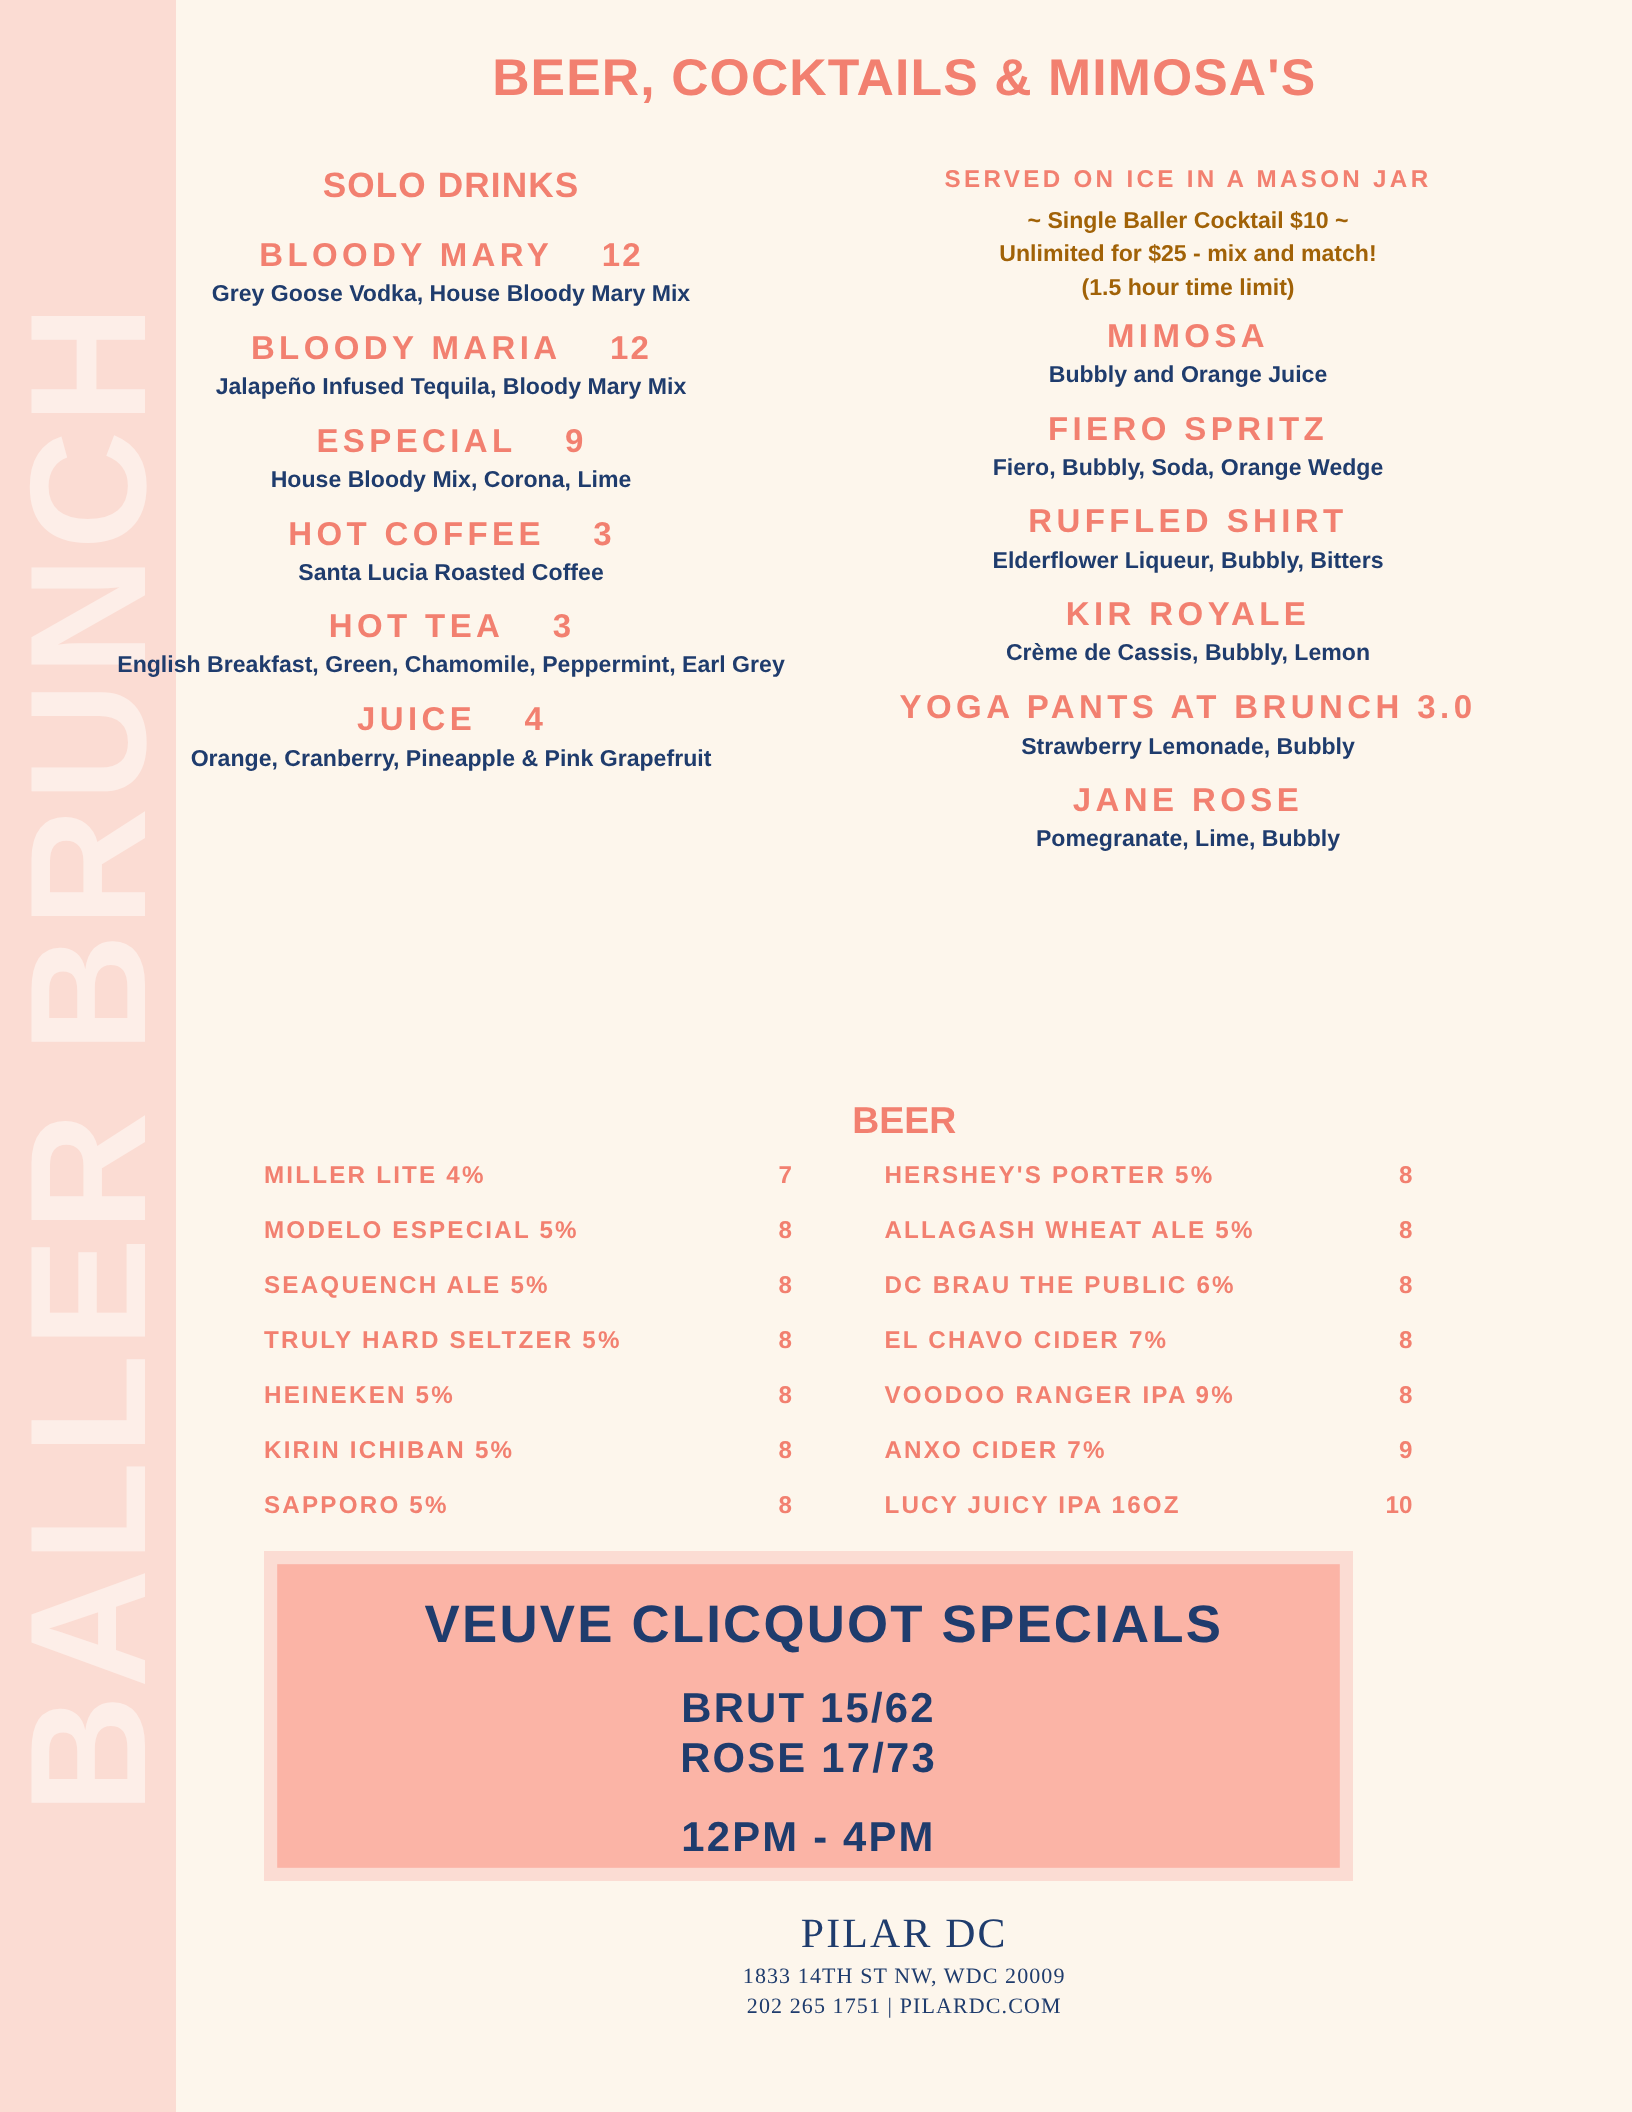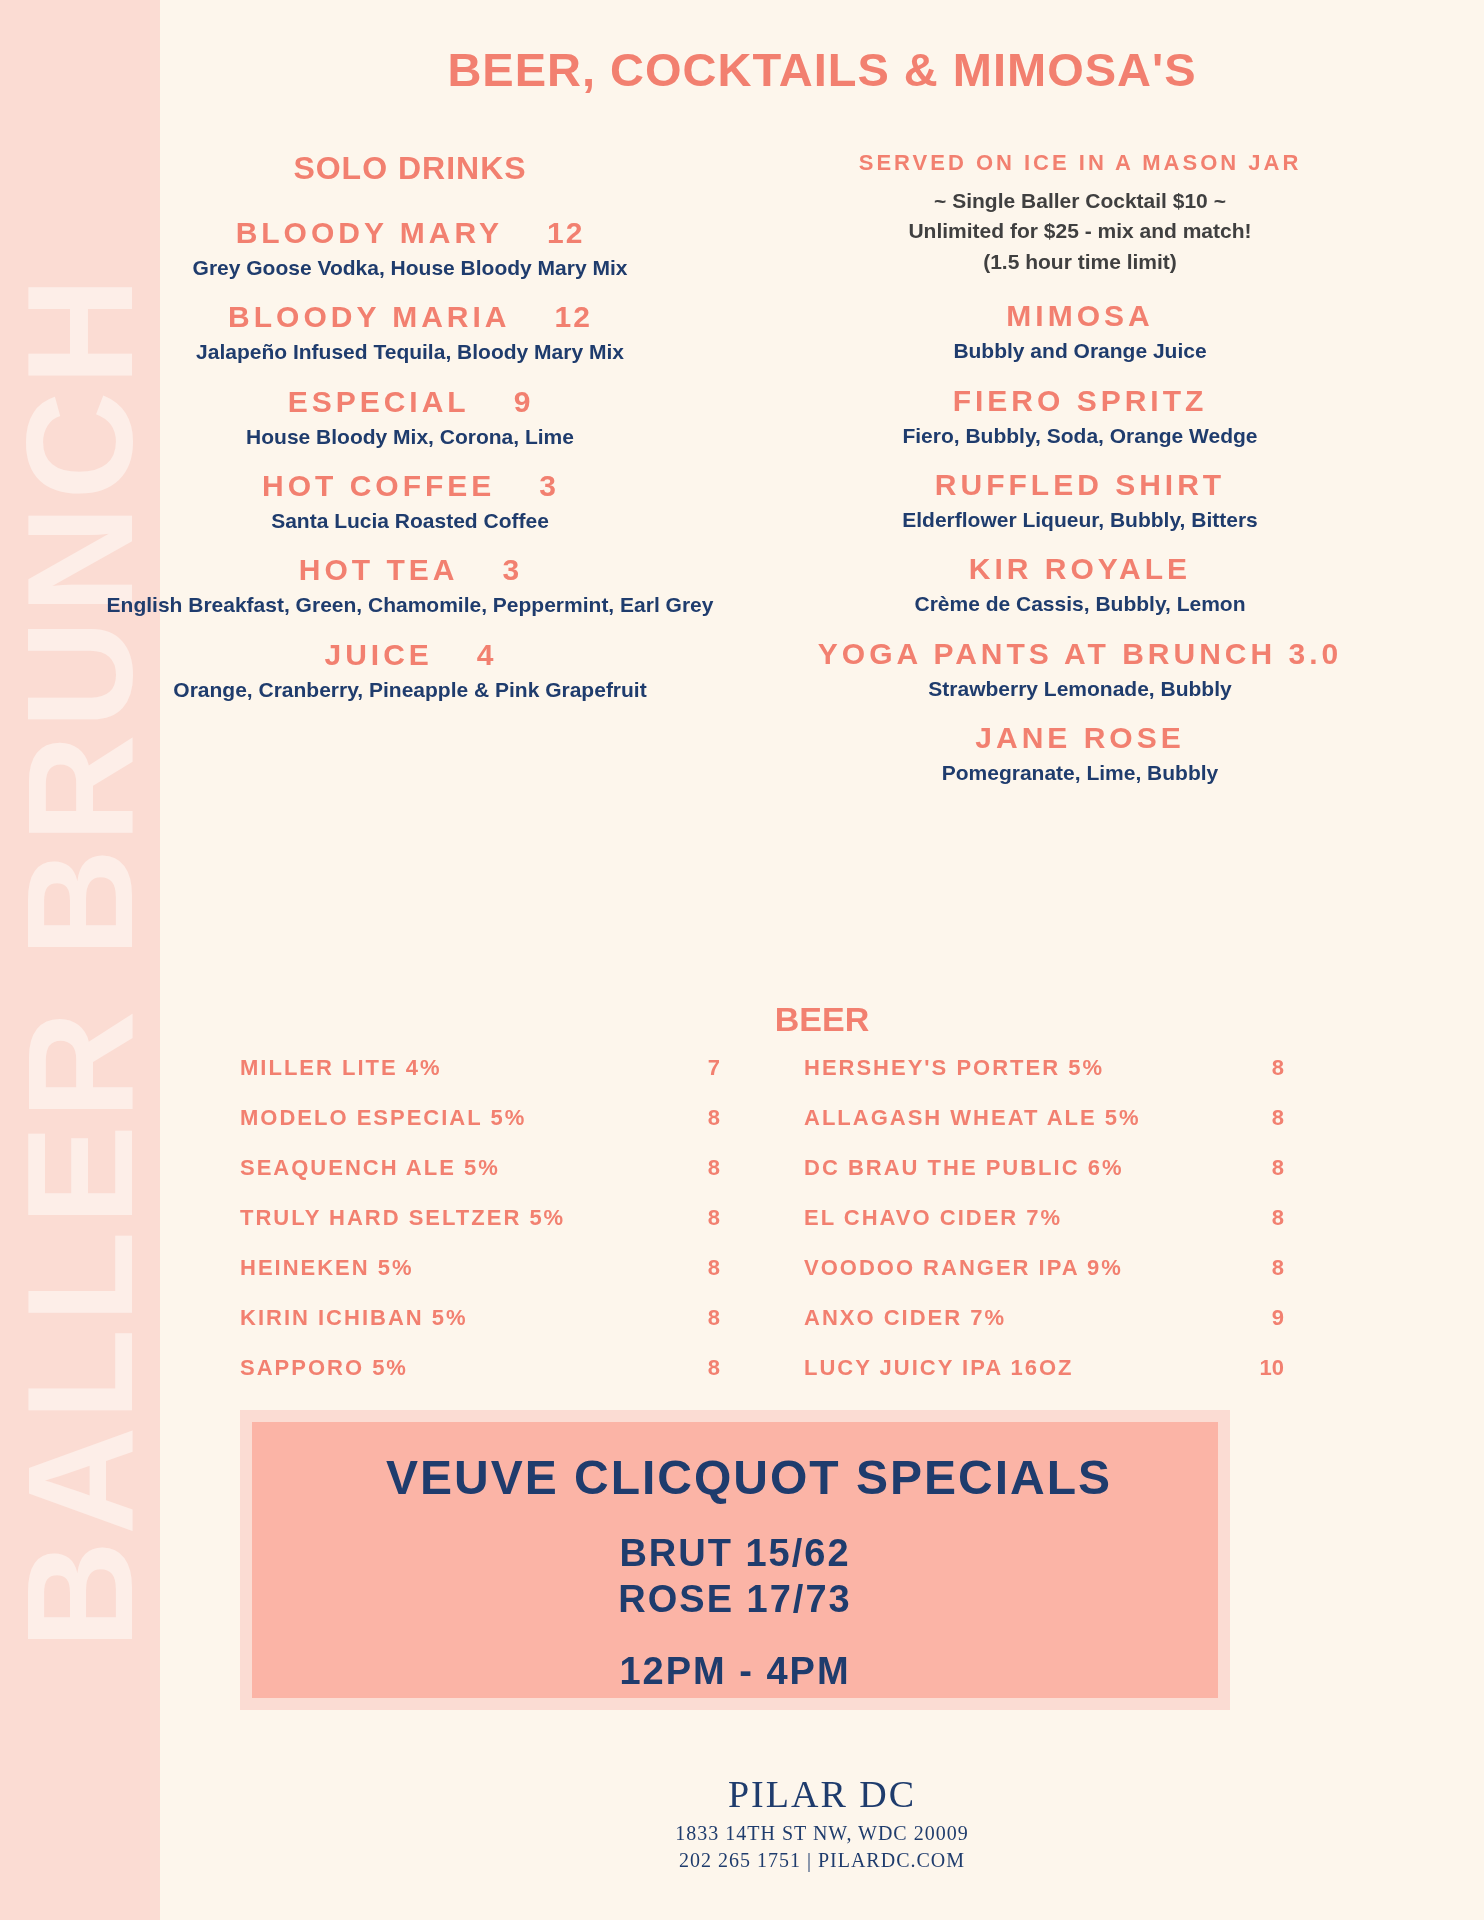--- a/index.html
+++ b/index.html
@@ -107,23 +107,23 @@
     font-size: 21px;
     font-weight: bold;
     color: #1f3c6d;
     line-height: 1.35;
     margin-bottom: 18px;
   }
 
   .mason-note {
     font-size: 21px;
     font-weight: bold;
-    color: #404040;
+    color: #a16207;
     line-height: 1.45;
-    margin-bottom: 22px;
+    margin-bottom: 12px;
   }
 
   
   .beer-title {
     position: absolute;
     top: 1000px;
     left: 160px;
     width: 1324px;
     text-align: center;
     font-size: 34px;
@@ -190,21 +190,21 @@
   .special-hours {
     font-size: 38px;
     font-weight: bold;
     letter-spacing: 2px;
     margin-top: 28px;
   }
 
   
   .footer {
     position: absolute;
-    top: 1772px;
+    top: 1736px;
     left: 160px;
     width: 1324px;
     text-align: center;
     color: #1f3c6d;
     font-family: "Liberation Serif", serif;
   }
   .footer-name {
     font-size: 38px;
     letter-spacing: 2px;
   }

